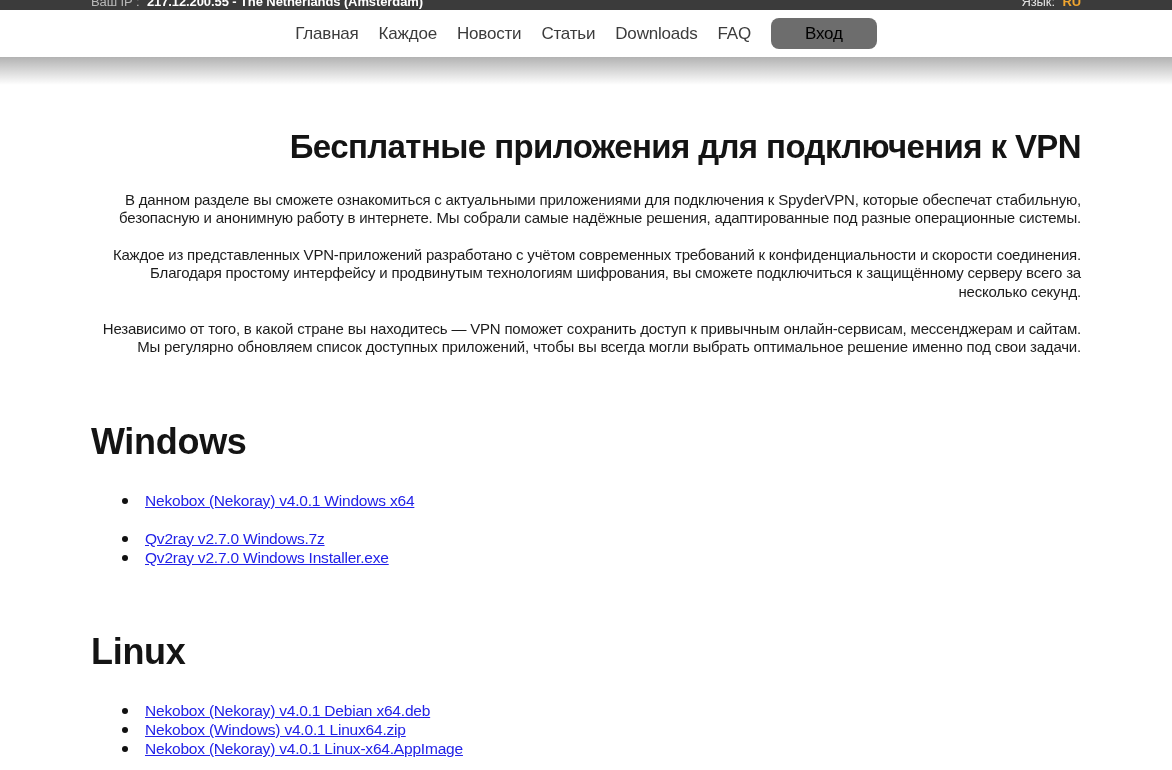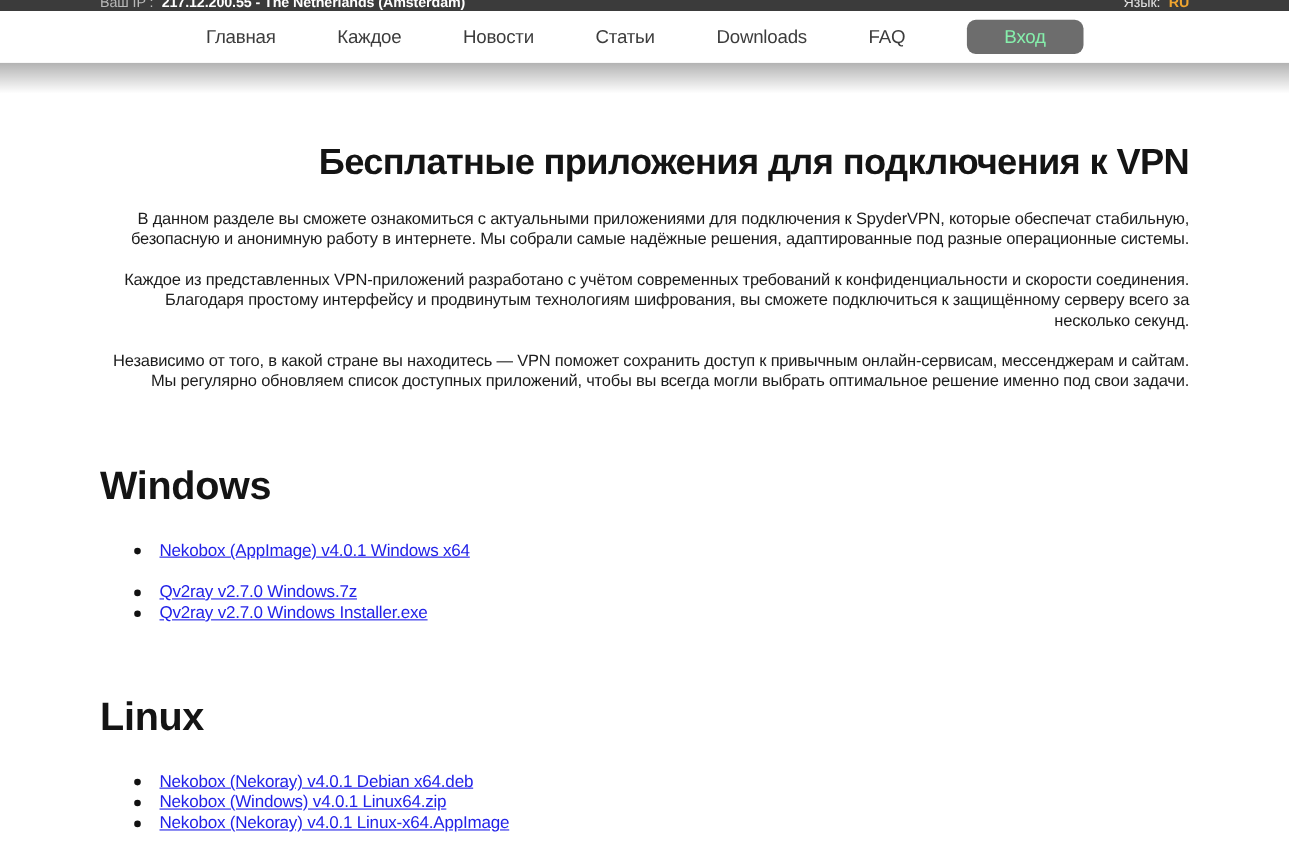--- a/index.html
+++ b/index.html
@@ -28,28 +28,28 @@
     position:relative;top:-5px;
     font-size:13px;line-height:14px;letter-spacing:-0.1px;white-space:nowrap;
   }
   .ip-label{color:#b9b9b9;}
   .ip-value{color:#ffffff;font-weight:bold;margin-left:4px;}
   .lang-label{color:#e3e3e3;}
   .lang-value{color:var(--accent);font-weight:bold;margin-left:4px;cursor:pointer;}
   
   .navbar{
     height:47px;background:#ffffff;position:relative;z-index:2;
-    display:flex;align-items:center;justify-content:center;gap:56px;
+    display:flex;align-items:center;justify-content:center;gap:20px;
   }
   .nav-link{
     font-size:17px;color:var(--nav-text);text-decoration:none;
     letter-spacing:-0.2px;cursor:pointer;
   }
   .login-btn{
-    background:var(--button-bg);color:#86efac;border:none;border-radius:8px;
+    background:var(--button-bg);color:#000000;border:none;border-radius:8px;
     font-family:inherit;font-size:17px;letter-spacing:-0.2px;
     padding:5px 34px;height:31px;cursor:pointer;
   }
   .nav-shadow{
     position:absolute;left:0;top:57px;width:100%;height:28px;
     background:linear-gradient(to bottom,rgba(0,0,0,0.30),rgba(0,0,0,0));
     pointer-events:none;z-index:1;
   }
   
   main{width:990px;margin:0 auto;}
@@ -109,21 +109,21 @@
 <main>
   <h1>Бесплатные приложения для подключения к VPN</h1>
 
   <p>В данном разделе вы сможете ознакомиться с актуальными приложениями для подключения к SpyderVPN, которые обеспечат стабильную, безопасную и анонимную работу в интернете. Мы собрали самые надёжные решения, адаптированные под разные операционные системы.</p>
   <p>Каждое из представленных VPN-приложений разработано с учётом современных требований к конфиденциальности и скорости соединения. Благодаря простому интерфейсу и продвинутым технологиям шифрования, вы сможете подключиться к защищённому серверу всего за несколько секунд.</p>
   <p>Независимо от того, в какой стране вы находитесь — VPN поможет сохранить доступ к привычным онлайн-сервисам, мессенджерам и сайтам. Мы регулярно обновляем список доступных приложений, чтобы вы всегда могли выбрать оптимальное решение именно под свои задачи.</p>
 
   <h2>Windows</h2>
   <ul class="dl-list">
     <li>
-      <a>Nekobox (AppImage) v4.0.1 Windows x64</a>
+      <a>Nekobox (Nekoray) v4.0.1 Windows x64</a>
     </li>
   </ul>
   <ul class="dl-list">
     <li>
       <a>Qv2ray v2.7.0 Windows.7z</a>
     </li>
     <li>
       <a>Qv2ray v2.7.0 Windows Installer.exe</a>
     </li>
   </ul>

